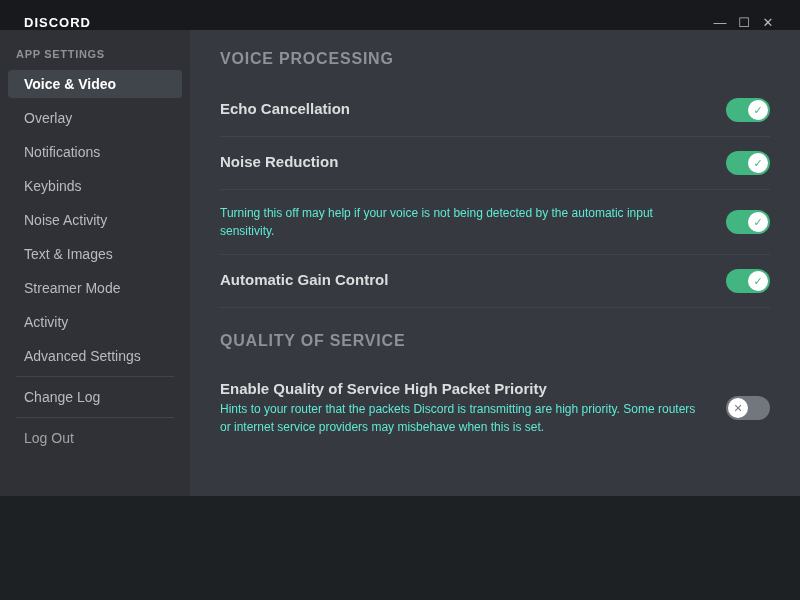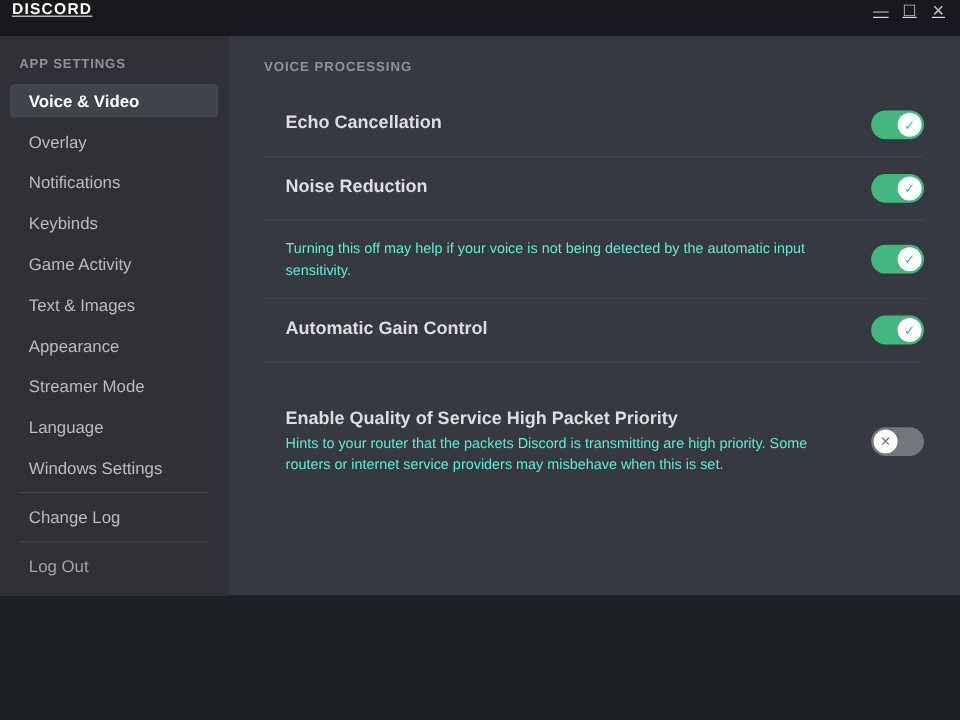--- a/index.html
+++ b/index.html
@@ -11,25 +11,24 @@
       color: #dcddde;
       overflow: hidden;
       position: relative;
     }
 
     
     .titlebar {
       height: 30px;
       background: #17191c;
       display: flex;
-      align-items: flex-start;
+      align-items: flex-end;
       justify-content: space-between;
-      padding: 0 10px;
+      padding: 0 24px;
       user-select: none;
-      text-decoration: underline;
     }
     .titlebar-title {
       color: #ffffff;
       font-size: 13px;
       font-weight: 600;
       letter-spacing: 1px;
     }
     .titlebar-controls {
       display: flex;
       gap: 8px;
@@ -92,42 +91,41 @@
 
     
     .content {
       flex: 1;
       background: #36393f;
       padding: 20px 30px;
       overflow-y: auto;
     }
 
     .section-header {
-      font-size: 11px;
+      font-size: 16px;
       font-weight: 700;
       color: #8e9297;
       text-transform: uppercase;
       letter-spacing: 0.8px;
       margin-bottom: 16px;
     }
 
     .setting-row {
       display: flex;
       align-items: center;
       justify-content: space-between;
       padding: 14px 0;
       border-bottom: 1px solid #40444b;
     }
     .setting-row:last-child {
       border-bottom: none;
     }
     .setting-info {
       flex: 1;
       padding-right: 25px;
-      margin-left: 18px;
     }
     .setting-name {
       font-size: 15px;
       font-weight: 600;
       color: #dcddde;
       margin-bottom: 3px;
     }
     .setting-desc {
       font-size: 12px;
       color: #5eead4;
@@ -204,36 +202,33 @@
     <div class="sidebar-item">
       <span>Overlay</span>
     </div>
     <div class="sidebar-item">
       <span>Notifications</span>
     </div>
     <div class="sidebar-item">
       <span>Keybinds</span>
     </div>
     <div class="sidebar-item">
-      <span>Game Activity</span>
+      <span>Noise Activity</span>
     </div>
     <div class="sidebar-item">
       <span>Text &amp; Images</span>
     </div>
     <div class="sidebar-item">
-      <span>Appearance</span>
-    </div>
-    <div class="sidebar-item">
       <span>Streamer Mode</span>
     </div>
     <div class="sidebar-item">
-      <span>Language</span>
-    </div>
-    <div class="sidebar-item">
-      <span>Windows Settings</span>
+      <span>Activity</span>
+    </div>
+    <div class="sidebar-item">
+      <span>Advanced Settings</span>
     </div>
 
     <div class="sidebar-divider"></div>
 
     <div class="sidebar-item">
       <span>Change Log</span>
     </div>
 
     <div class="sidebar-divider"></div>
 
@@ -283,20 +278,21 @@
         <div class="setting-name">Automatic Gain Control</div>
       </div>
       <div class="toggle on">
         <div class="toggle-knob">
           <span class="toggle-check">✓</span>
         </div>
       </div>
     </div>
 
     <div class="section-gap">
+      <div class="section-header">QUALITY OF SERVICE</div>
 
       <div class="setting-row">
         <div class="setting-info">
           <div class="setting-name">Enable Quality of Service High Packet Priority</div>
           <div class="setting-desc">Hints to your router that the packets Discord is transmitting are high priority. Some routers or internet service providers may misbehave when this is set.</div>
         </div>
         <div class="toggle off">
           <div class="toggle-knob">
             <span class="toggle-x">✕</span>
           </div>

